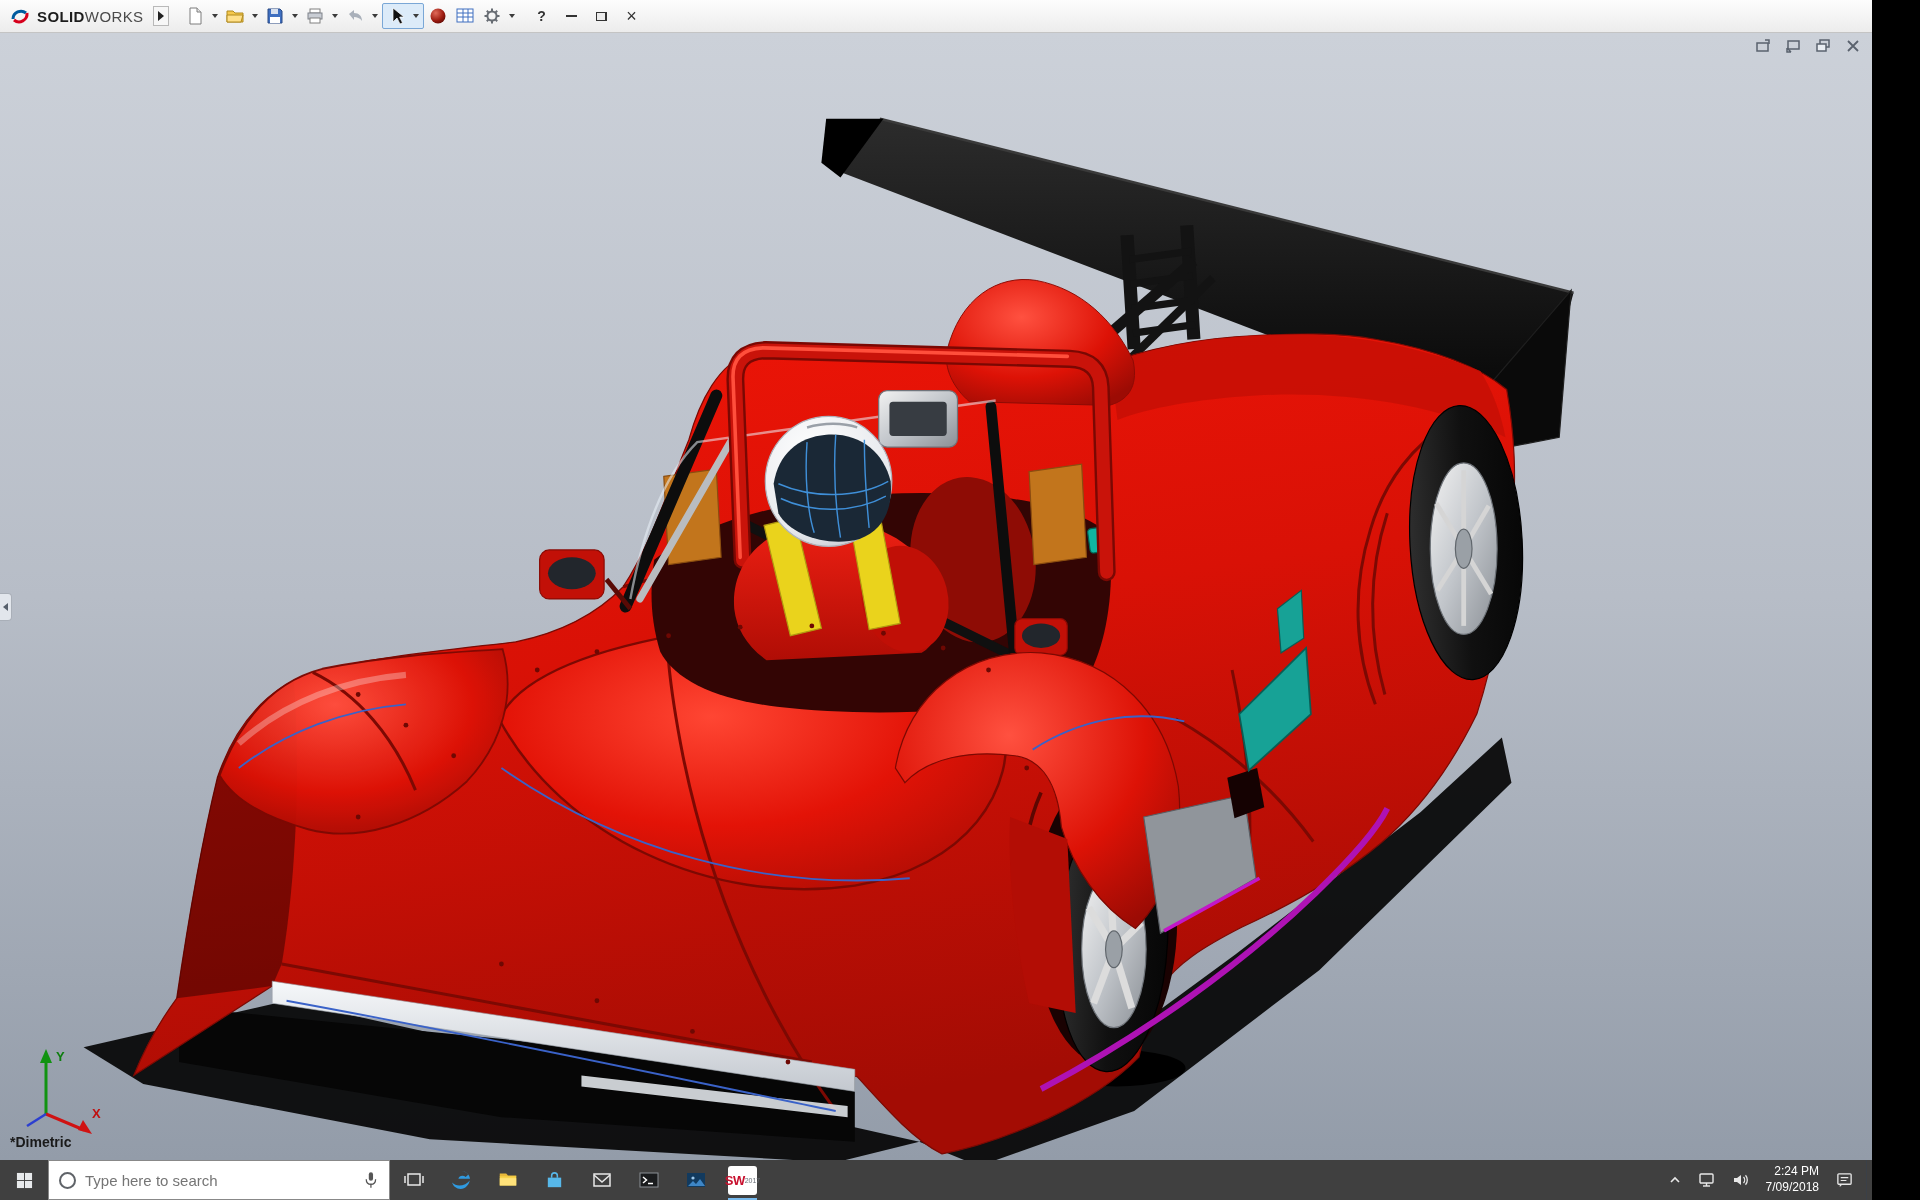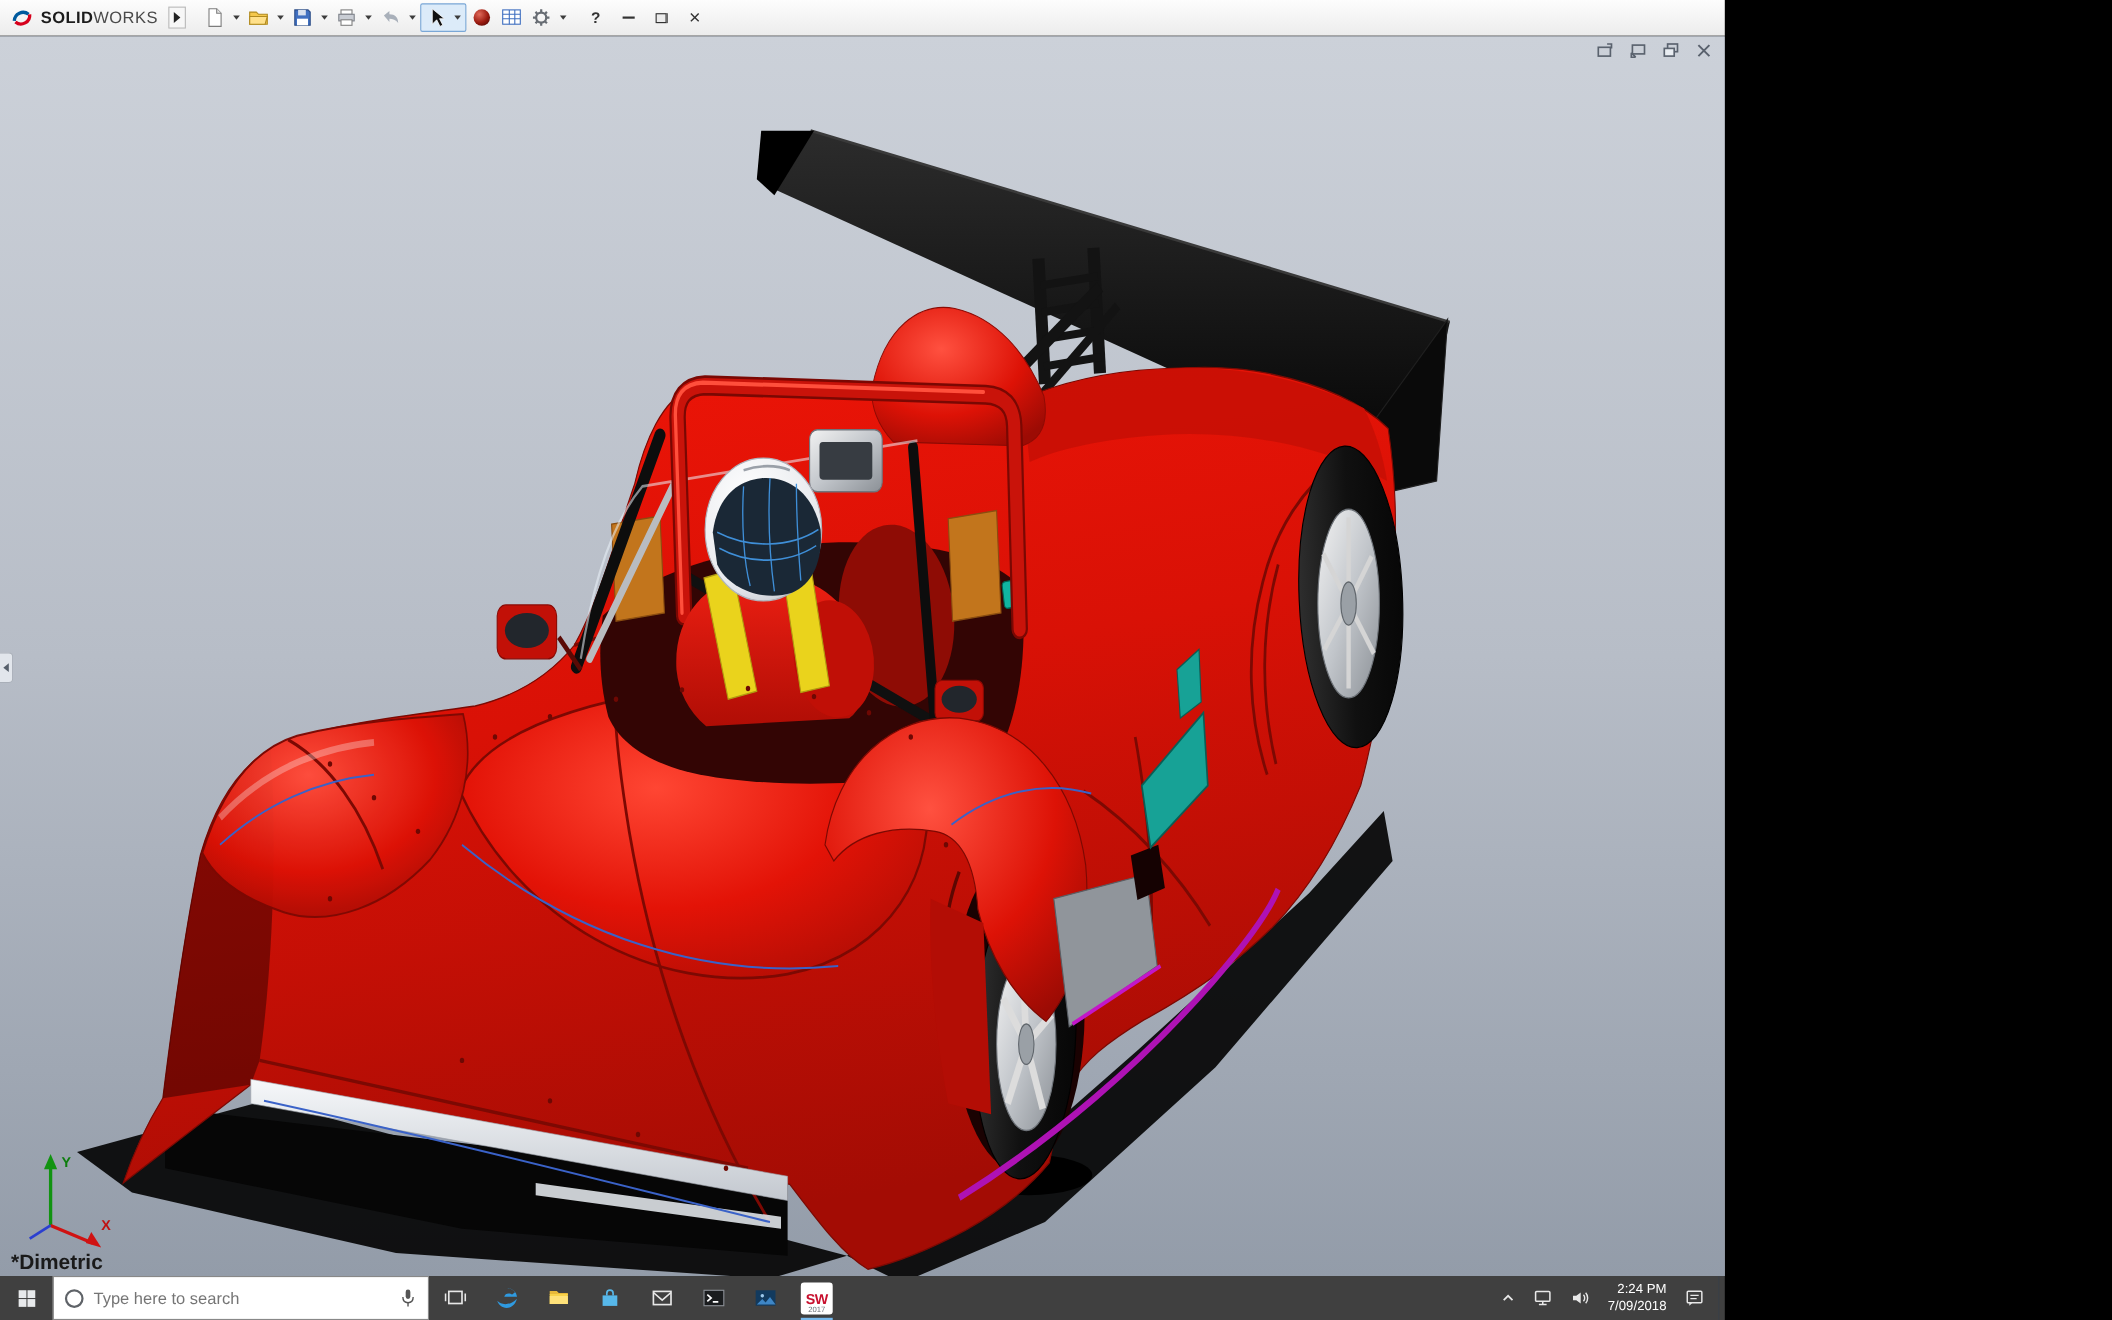--- a/index.html
+++ b/index.html
@@ -1,17 +1,17 @@
 <!DOCTYPE html>
 <html><head>
 <meta charset="utf-8">
 <style>
   *{margin:0;padding:0;box-sizing:border-box}
   html,body{width:1920px;height:1200px;overflow:hidden;background:#000;font-family:"Liberation Sans",sans-serif}
-  .app{width:1568px;height:1200px;display:flex;flex-direction:column}
+  .app{width:1872px;height:1200px;display:flex;flex-direction:column}
 
   
   .titlebar{height:33px;background:linear-gradient(#fdfdfd,#ececec);border-bottom:1px solid #c4c4c4;
             display:flex;align-items:center;padding:0 8px;gap:3px;flex:0 0 33px}
   .brand{display:flex;align-items:center;gap:5px;margin-right:6px}
   .brand-text{font-size:15px;color:#1c1c1c;letter-spacing:.4px;white-space:nowrap}
   .brand-bold{font-weight:700}
   .brand-light{font-weight:400;color:#4a4a4a}
   .menu-expand{width:16px;height:20px;display:flex;align-items:center;justify-content:center;border:1px solid #b9b9b9;
                background:#f7f7f7;margin-right:10px}
@@ -28,36 +28,36 @@
   .glyph-max{position:relative;width:11px;height:9px}
   .glyph-max::before{content:"";position:absolute;right:0;top:0;width:8px;height:7px;border:1.4px solid #333}
   .glyph-max::after{content:"";position:absolute;left:0;bottom:0;width:8px;height:7px;border:1.4px solid #333;background:#ececec}
   .glyph-close{font-size:18px;line-height:1;color:#333}
 
   
   .viewport{position:relative;flex:1;overflow:hidden;background:#aab1bc}
   .scene{position:absolute;inset:0;width:100%;height:100%;display:block}
   .docctl{position:absolute;top:5px;right:10px;display:flex;gap:12px;align-items:center}
   .docbtn{width:18px;height:16px;display:flex;align-items:center;justify-content:center}
-  .view-label{position:absolute;left:10px;bottom:0;font-size:19px;font-weight:700;color:#1a1a1a}
+  .view-label{position:absolute;left:10px;bottom:10px;font-size:14px;font-weight:700;color:#1a1a1a}
   .triad{position:absolute;left:10px;bottom:18px}
   .left-tab{position:absolute;left:0;top:560px;width:12px;height:28px;background:#e2e6ec;border:1px solid #a9afb8;border-left:none;
             border-radius:0 4px 4px 0;display:flex;align-items:center;justify-content:center}
   .left-tab i{width:0;height:0;border-top:4px solid transparent;border-bottom:4px solid transparent;border-right:5px solid #57606c}
 
   
   .taskbar{height:40px;flex:0 0 40px;background:#404040;display:flex;align-items:stretch;color:#fff}
   .tb-start{width:48px;display:flex;align-items:center;justify-content:center}
   .searchbox{width:342px;background:#fff;display:flex;align-items:center;padding:0 10px;gap:9px;border:1px solid #888}
   .cortana-ring{width:17px;height:17px;border:2px solid #5f6368;border-radius:50%;flex:0 0 auto}
   .search-input{border:none;outline:none;flex:1;font-size:15px;color:#4a4a4a;background:transparent;font-family:"Liberation Sans",sans-serif}
   .tb-apps{display:flex;align-items:stretch}
   .tb-app{width:47px;display:flex;align-items:center;justify-content:center;position:relative}
   .tb-app.running::after{content:"";position:absolute;left:9px;right:9px;bottom:0;height:2px;background:#76b9ed}
-  .sw-badge{width:29px;height:29px;background:#fff;border-radius:3px;display:flex;flex-direction:column;align-items:center;justify-content:flex-end;line-height:1}
+  .sw-badge{width:29px;height:29px;background:#fff;border-radius:3px;display:flex;flex-direction:row;align-items:center;justify-content:center;line-height:1}
   .sw-badge .sw{font-size:13px;font-weight:800;color:#c8102e;letter-spacing:-.5px}
   .sw-badge .yr{font-size:7px;color:#6a7078;margin-top:1px}
   .tb-spacer{flex:1}
   .tray{display:flex;align-items:center;gap:16px;padding:0 12px}
   .tray-btn{display:flex;align-items:center;justify-content:center}
   .clock{text-align:right;font-size:12px;line-height:1.3;color:#fff;white-space:nowrap}
   .show-desktop{width:6px;border-left:1px solid #3a4048}
 </style>
 </head>
 <body>

